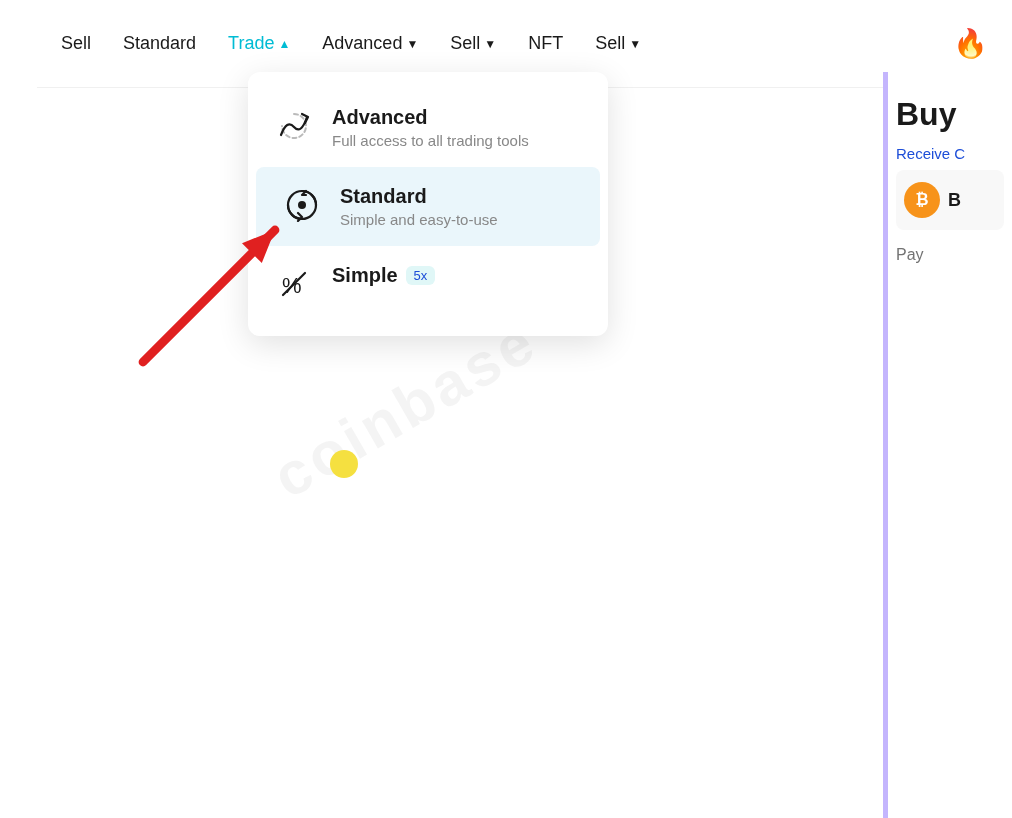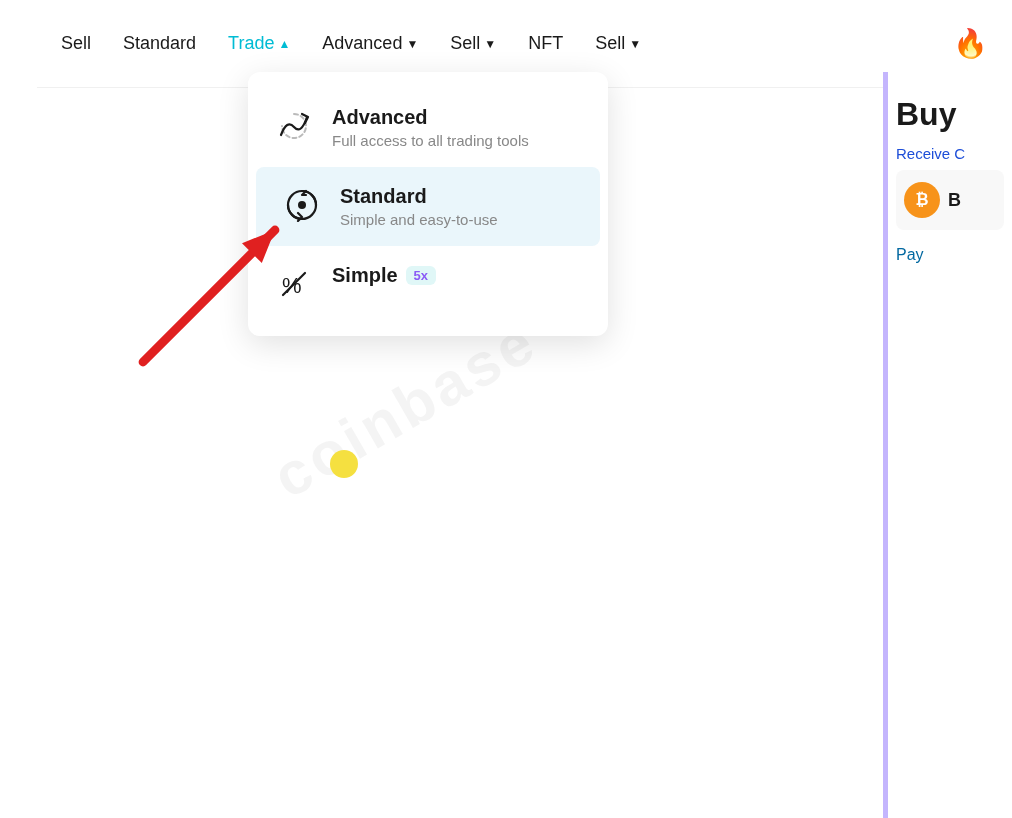--- a/index.html
+++ b/index.html
@@ -96,23 +96,23 @@
       gap: 8px;
     }
     .item-subtitle {
       font-size: 15px;
       color: #888;
       margin-top: 3px;
     }
 
     .badge-5x {
       background: #e0f7f7;
-      color: #8b5cf6;
+      color: #1d4ed8;
       font-size: 13px;
-      font-weight: 700;
+      font-weight: 400;
       padding: 2px 8px;
       border-radius: 6px;
     }
 
     
     .arrow-annotation {
       position: absolute;
       top: 220px;
       left: 130px;
       width: 200px;
@@ -177,21 +177,21 @@
       font-size: 16px;
       flex-shrink: 0;
     }
     .btc-letter {
       font-size: 18px;
       font-weight: 700;
       color: #1a1a1a;
     }
     .pay-label {
       font-size: 16px;
-      color: #0369a1;
+      color: #737373;
       padding: 8px;
       margin-top: 8px;
     }
 
     
     .right-scrollbar {
       position: absolute;
       right: 112px;
       top: 300px;
       width: 6px;

